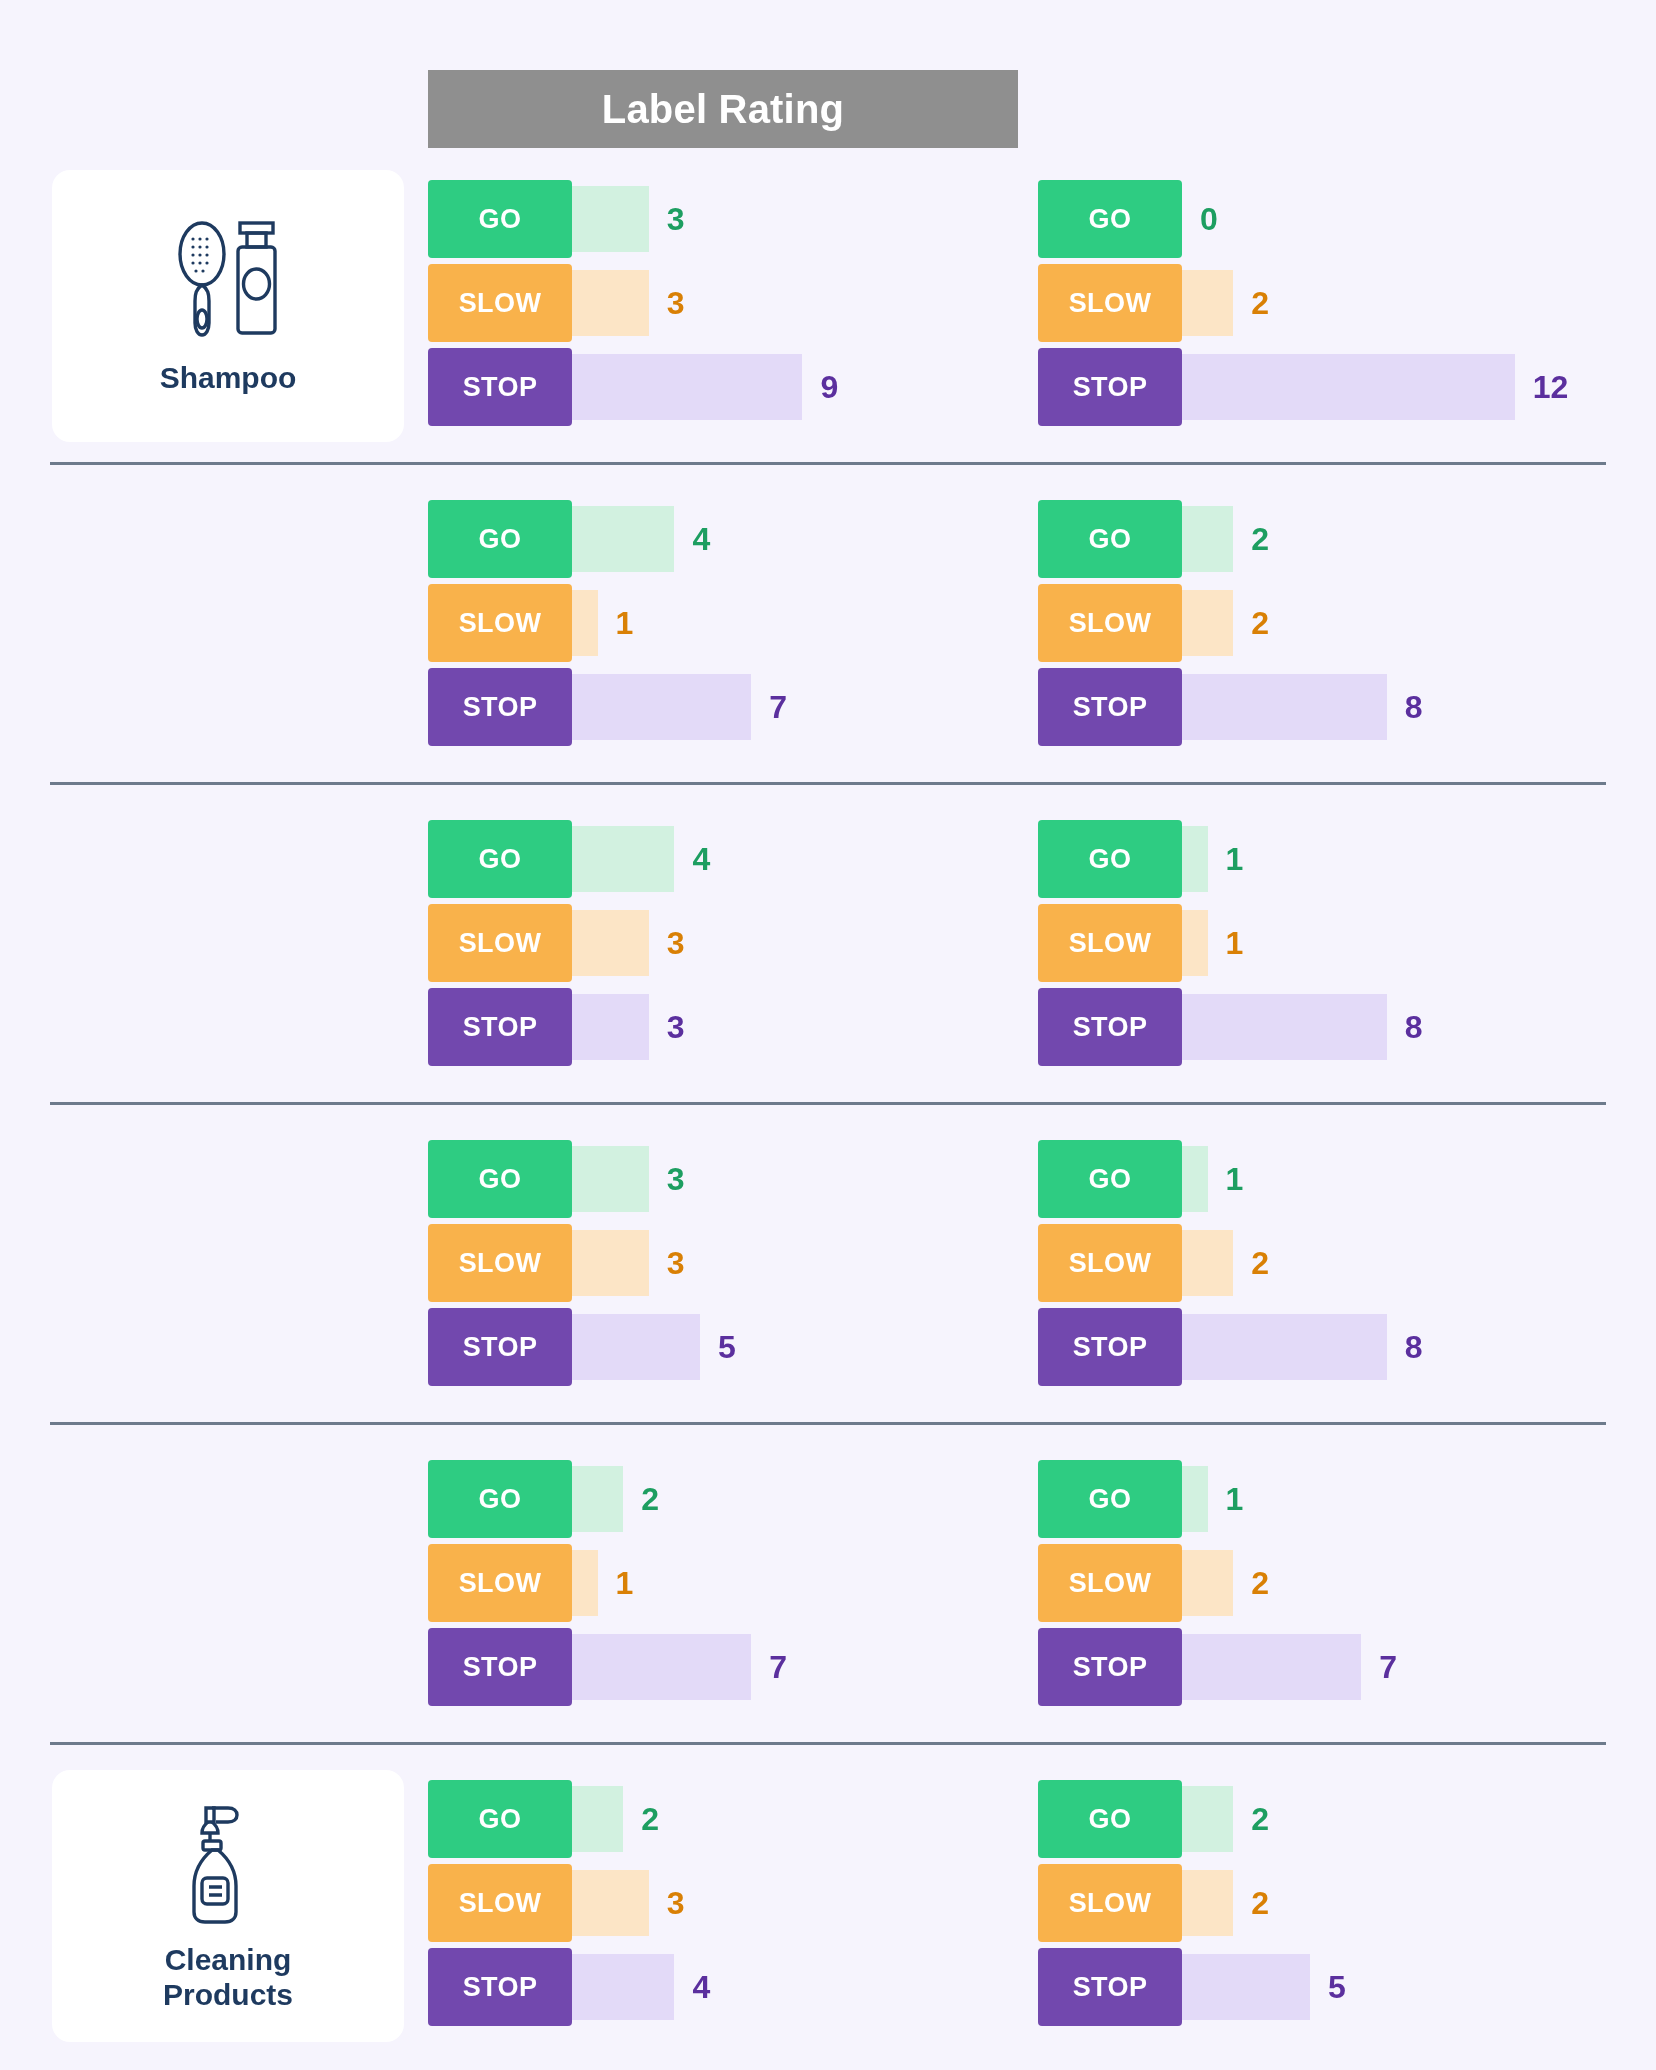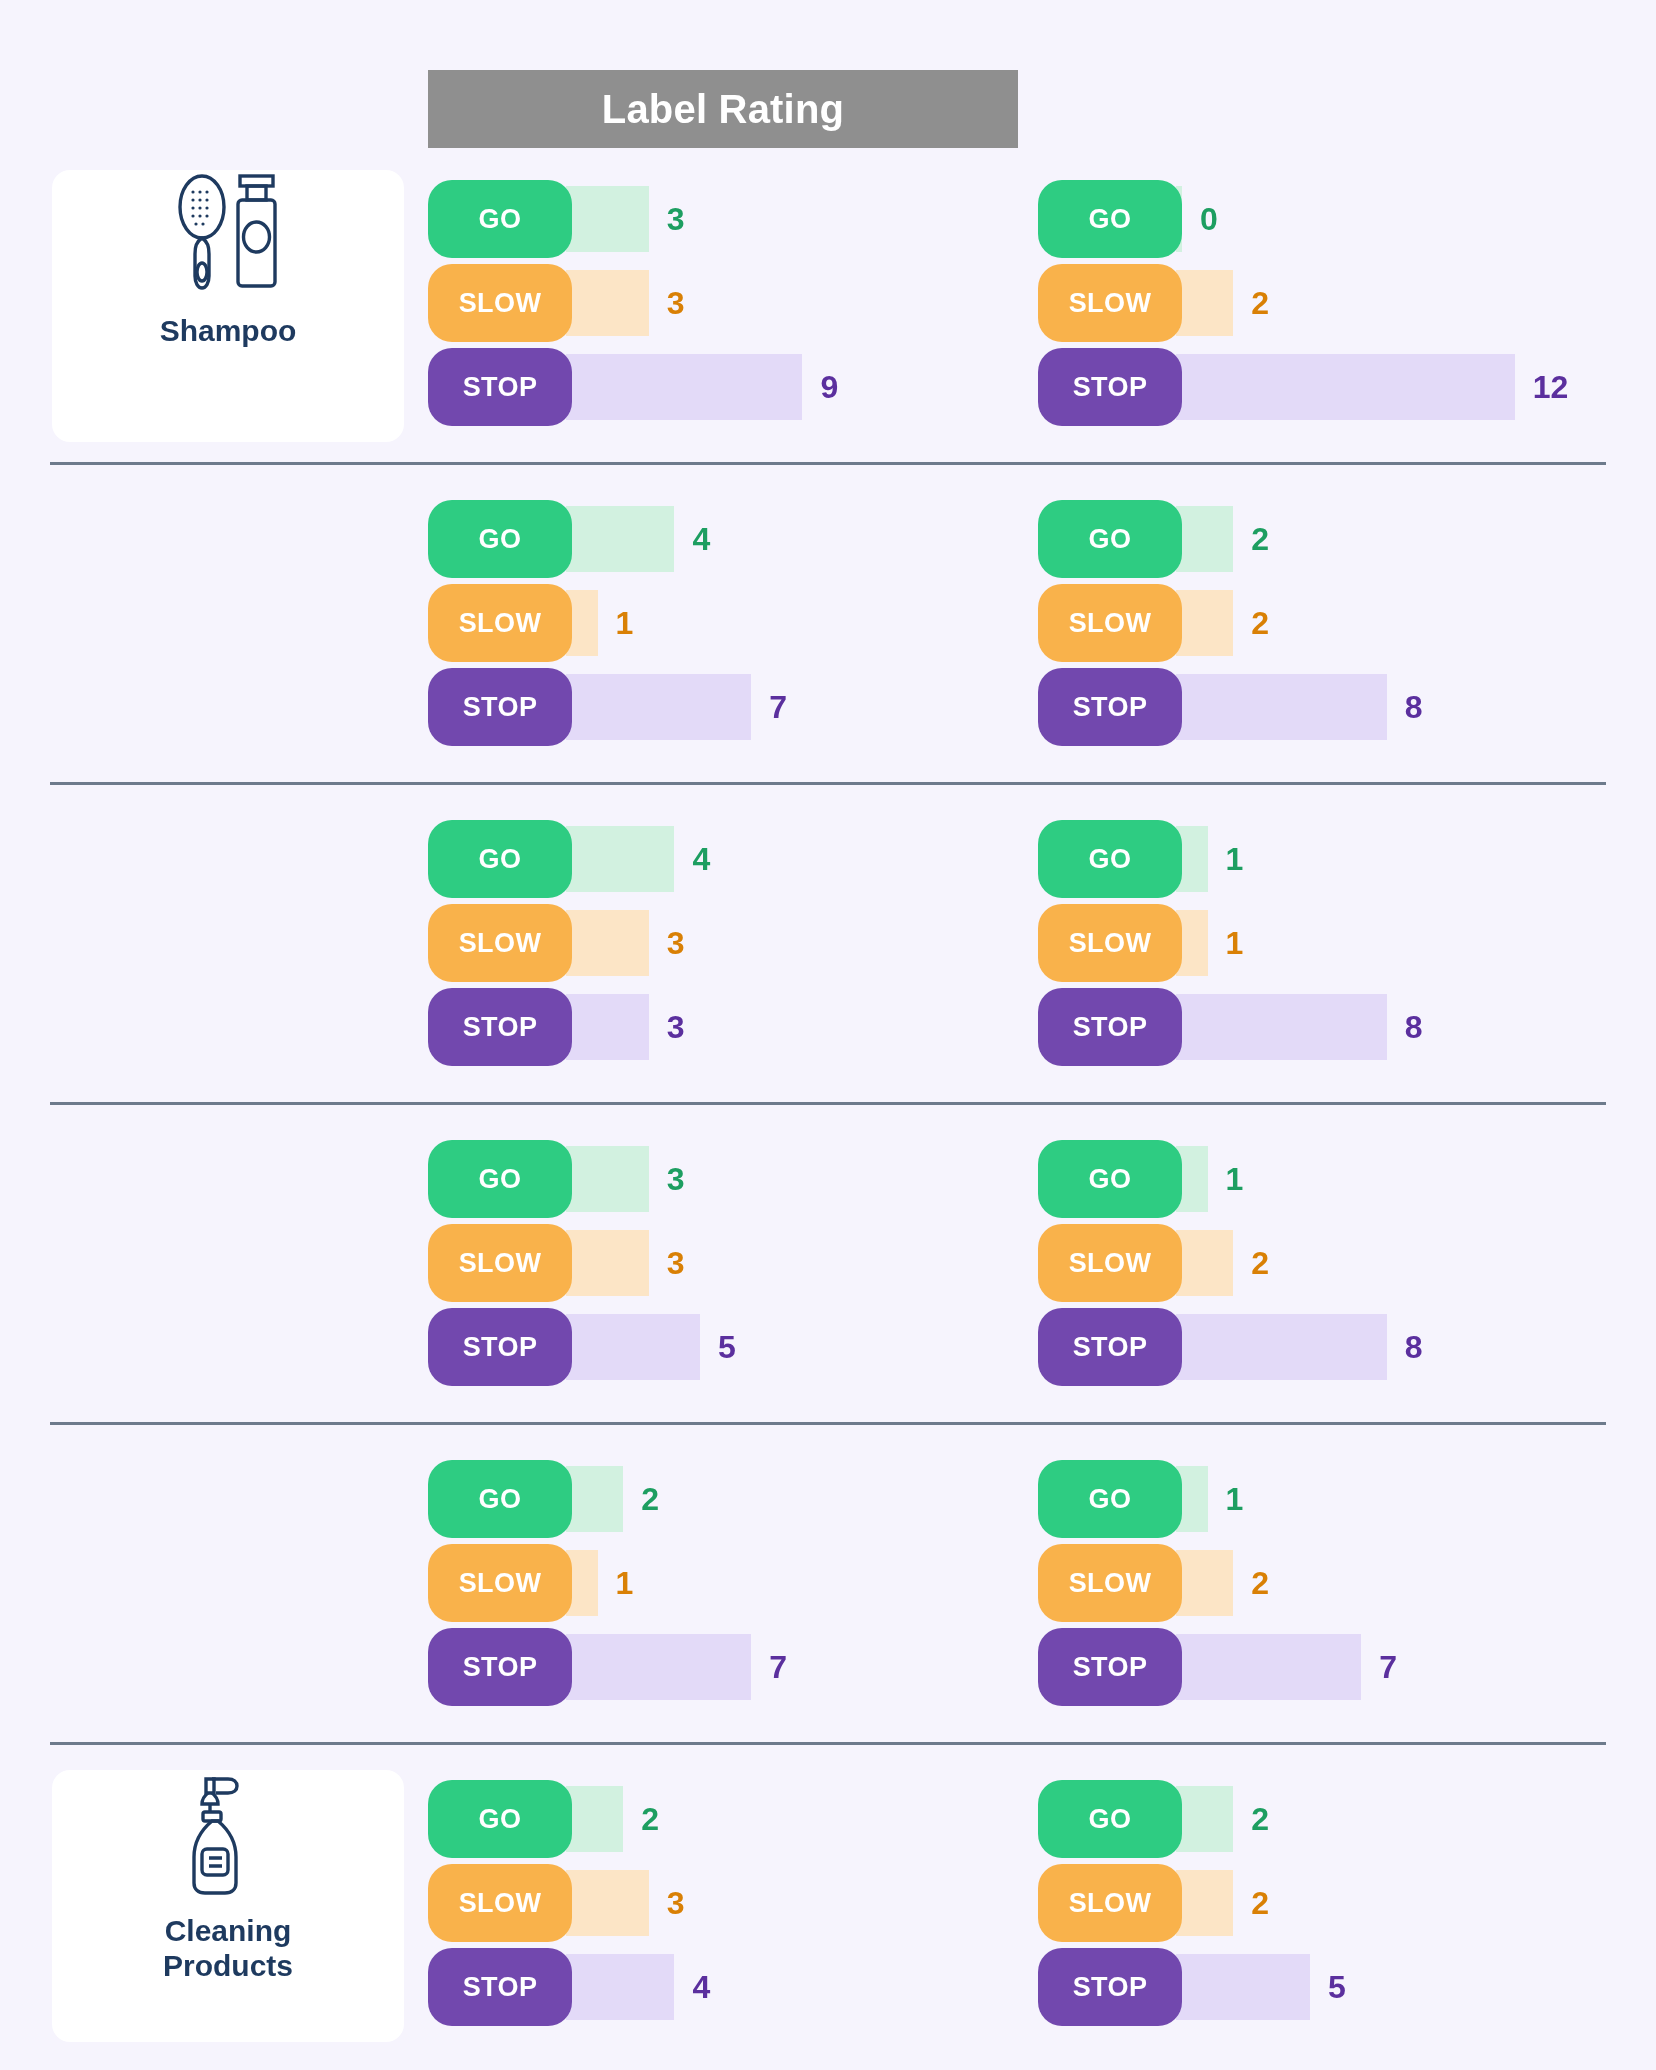--- a/index.html
+++ b/index.html
@@ -62,21 +62,21 @@
   
   .product-card {
     position: absolute;
     left: 52px; top: 22px;
     width: 352px; height: 272px;
     background: #ffffff;
     border-radius: 18px;
     display: flex;
     flex-direction: column;
     align-items: center;
-    justify-content: flex-start;
+    justify-content: center;
   }
   .product-icon {
     width: 120px; height: 128px;
     display: flex; align-items: center; justify-content: center;
   }
   .product-icon svg { display: block; }
   .product-label {
     margin-top: 16px;
     font-size: 30px;
     font-weight: 700;
@@ -105,21 +105,21 @@
   }
   .bar-line.r0 { top: 10px; }
   .bar-line.r1 { top: 94px; }
   .bar-line.r2 { top: 178px; }
 
   .pill {
     position: relative;
     z-index: 2;
     width: 144px;
     height: 78px;
-    border-radius: 24px;
+    border-radius: 4px;
     display: flex;
     align-items: center;
     justify-content: center;
     color: #ffffff;
     font-size: 27px;
     font-weight: 700;
     letter-spacing: 0.4px;
     flex: 0 0 auto;
   }
   .pill.go   { background: #2ecc82; }

